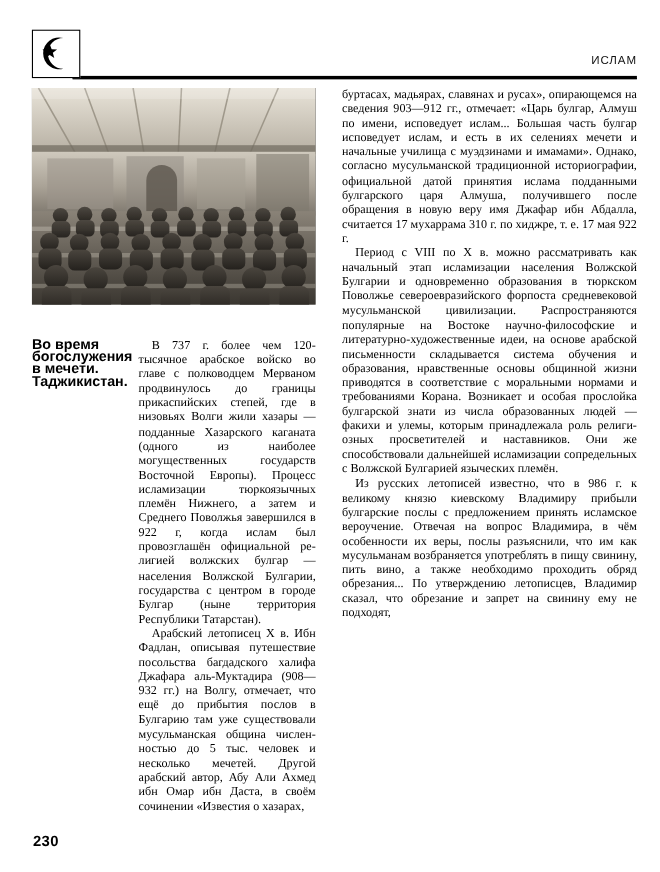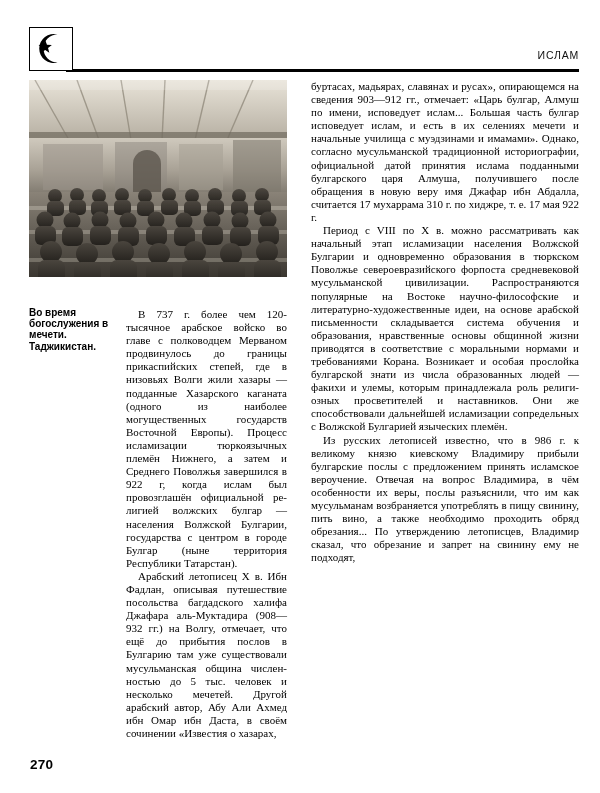--- a/index.html
+++ b/index.html
@@ -61,21 +61,21 @@
     overflow: hidden;
     background: #6c6a66;
   }
   .photo-inner { position: absolute; inset: 0; }
 
   .caption {
     position: absolute;
     left: 29px; top: 307px;
     width: 84px;
     font-family: "Liberation Sans", "DejaVu Sans", sans-serif;
-    font-size: 10px;
+    font-size: 13px;
     font-weight: bold;
     line-height: 11.2px;
     color: #000;
   }
 
   
   .col {
     position: absolute;
     font-size: 11px;
     line-height: 13.1px;
@@ -254,13 +254,13 @@
   <p>В 737 г. более чем 120-тысячное арабское войско во главе с полковод­цем Мерваном продвинулось до гра­ницы прикаспийских степей, где в низовьях Волги жили хазары — под­данные Хазарского каганата (одного из наиболее могущественных госу­дарств Восточной Европы). Процесс исламизации тюркоязычных племён Нижнего, а затем и Среднего Повол­жья завершился в 922 г, когда ислам был провозглашён официальной ре­лигией волжских булгар — населения Волжской Булгарии, государства с центром в городе Булгар (ныне тер­ритория Республики Татарстан).</p>
   <p>Арабский летописец Х в. Ибн Фадлан, описывая путешествие по­сольства багдадского халифа Джафа­ра аль-Муктадира (908—932 гг.) на Волгу, отмечает, что ещё до прибытия послов в Булгарию там уже существо­вали мусульманская община числен­ностью до 5 тыс. человек и несколько мечетей. Другой арабский автор, Абу Али Ахмед ибн Омар ибн Даста, в сво­ём сочинении «Известия о хазарах,</p>
 </div>
 
 <div class="col col-right">
   <p class="cont">буртасах, мадьярах, славянах и ру­сах», опирающемся на сведения 903—912 гг., отмечает: «Царь булгар, Алмуш по имени, исповедует ислам... Большая часть булгар исповедует ислам, и есть в их селениях мечети и начальные училища с муэдзинами и имамами». Однако, согласно мусульманской тра­диционной историографии, офици­альной датой принятия ислама под­данными булгарского царя Алмуша, получившего после обращения в но­вую веру имя Джафар ибн Абдалла, считается 17 мухаррама 310 г. по хид­жре, т. е. 17 мая 922 г.</p>
   <p>Период с VIII по X в. можно рас­сматривать как начальный этап исла­мизации населения Волжской Булга­рии и одновременно образования в тюркском Поволжье североевразий­ского форпоста средневековой му­сульманской цивилизации. Распро­страняются популярные на Востоке научно-философские и литератур­но-художественные идеи, на основе арабской письменности складывается система обучения и образования, нравственные основы общинной жиз­ни приводятся в соответствие с мо­ральными нормами и требованиями Корана. Возникает и особая прослой­ка булгарской знати из числа образо­ванных людей — факихи и улемы, которым принадлежала роль религи­озных просветителей и наставников. Они же способствовали дальнейшей исламизации сопредельных с Волж­ской Булгарией языческих племён.</p>
   <p>Из русских летописей известно, что в 986 г. к великому князю киевско­му Владимиру прибыли булгарские послы с предложением принять ис­ламское вероучение. Отвечая на во­прос Владимира, в чём особенности их веры, послы разъяснили, что им как мусульманам возбраняется упо­треблять в пищу свинину, пить вино, а также необходимо проходить обряд обрезания... По утверждению летопис­цев, Владимир сказал, что обрезание и запрет на свинину ему не подходят,</p>
 </div>
 
-<div class="folio">270</div>
+<div class="folio">230</div>
 
 </body></html>

